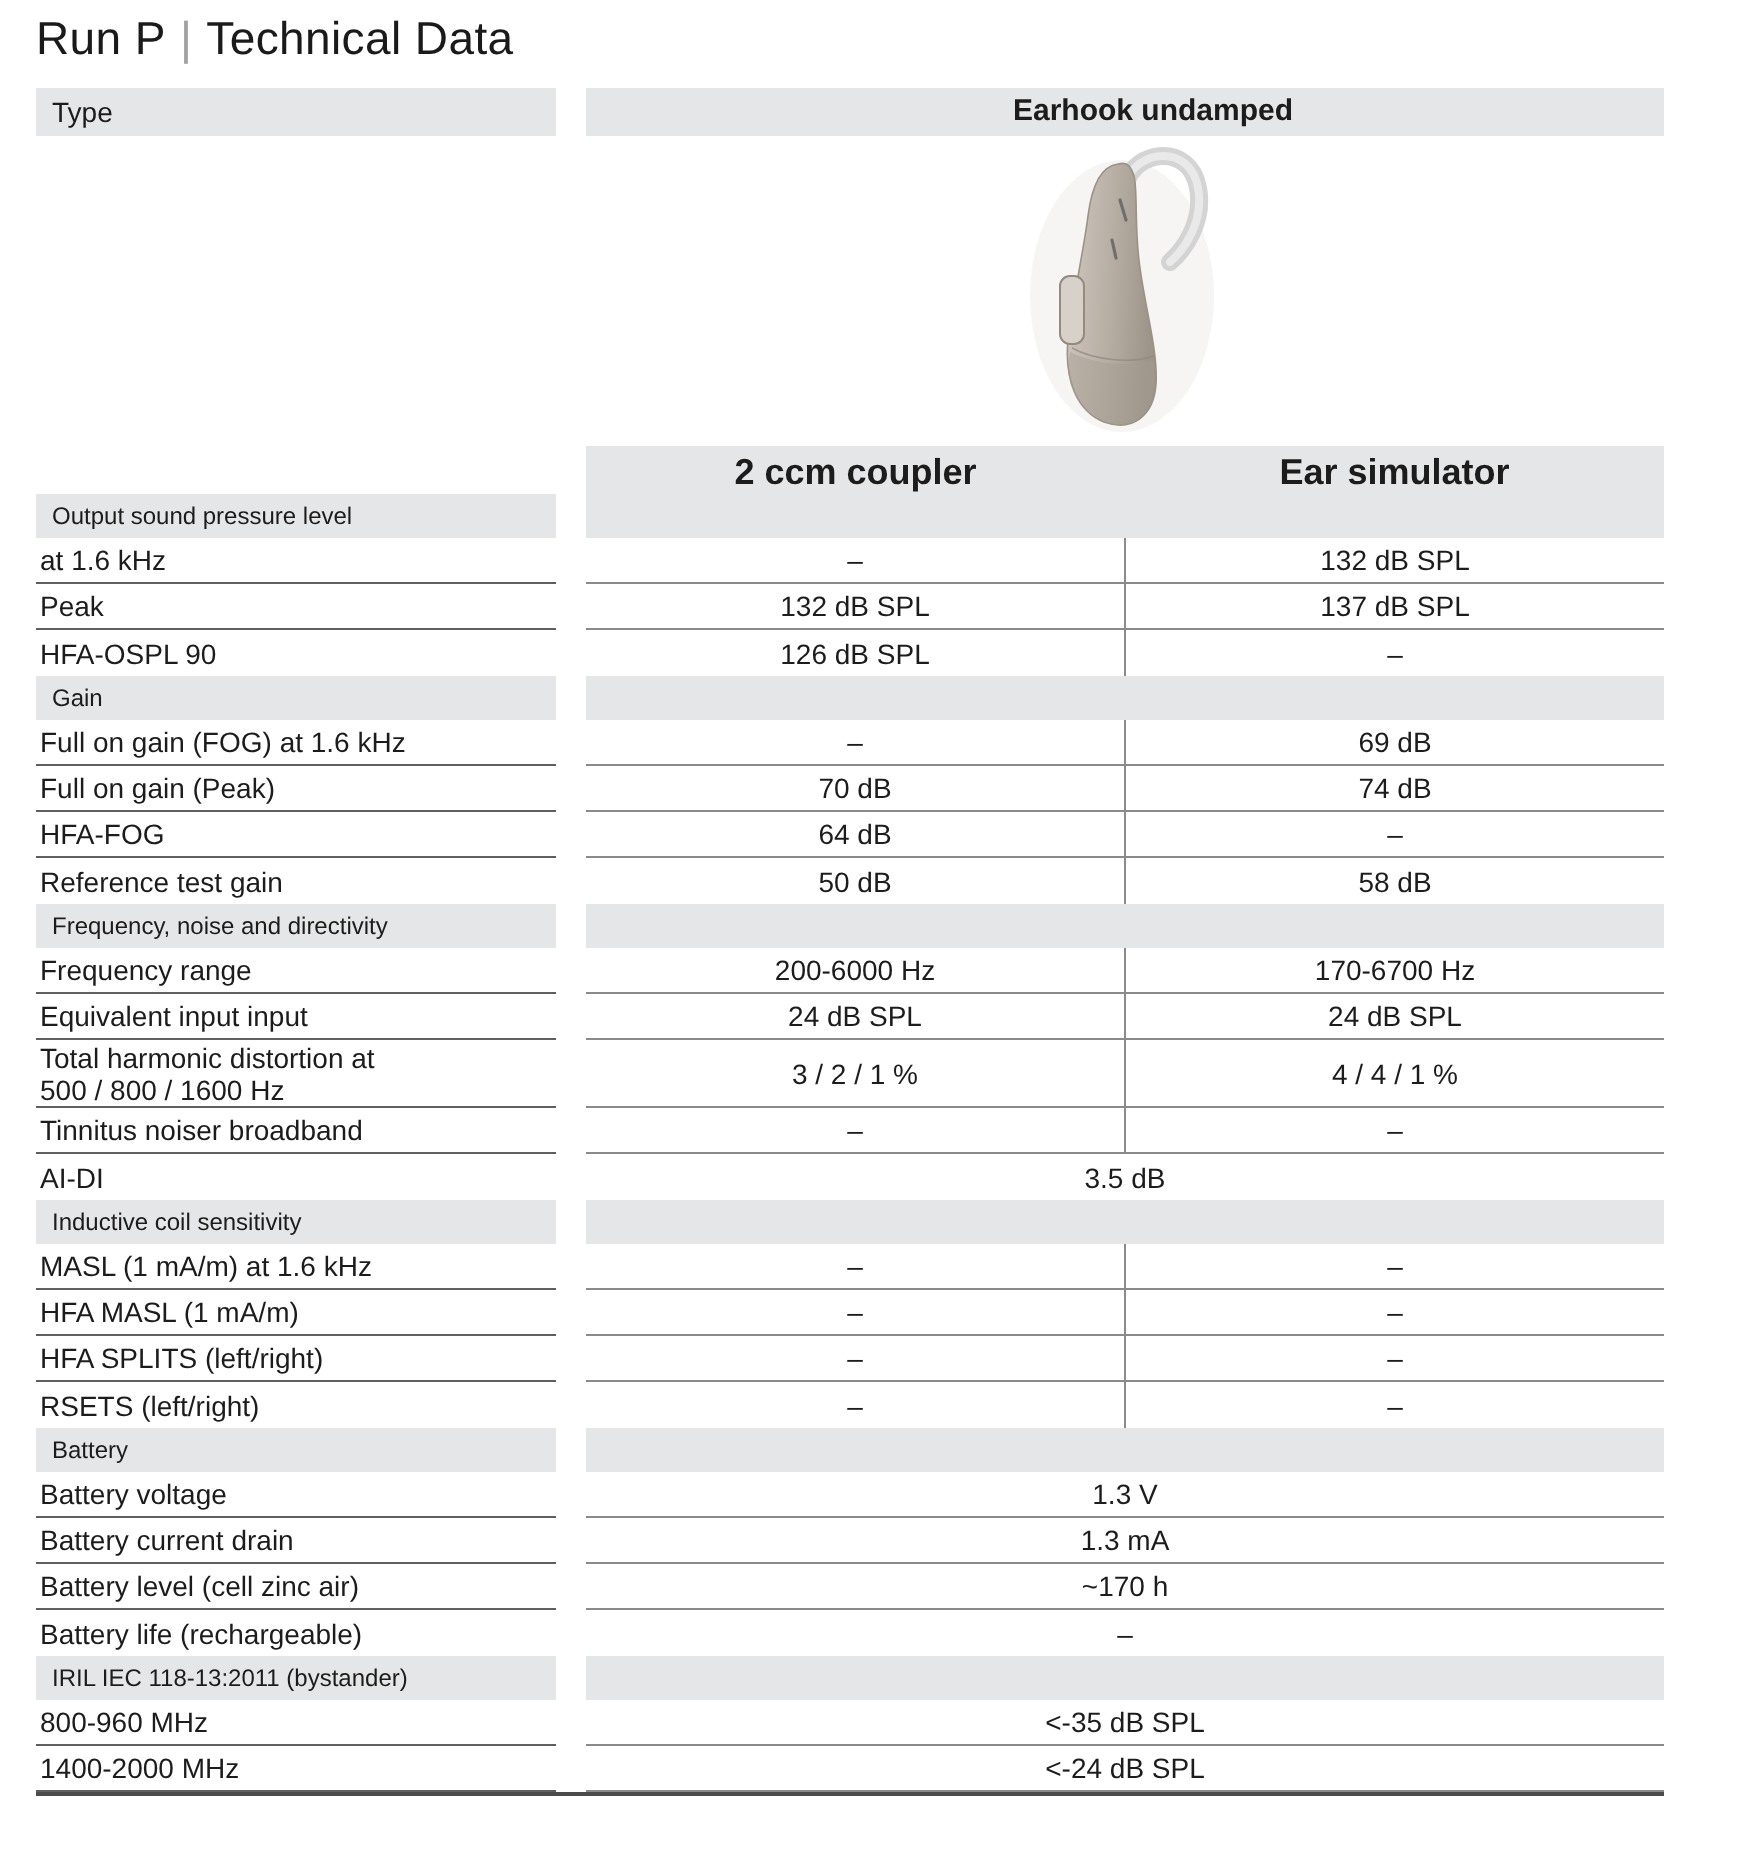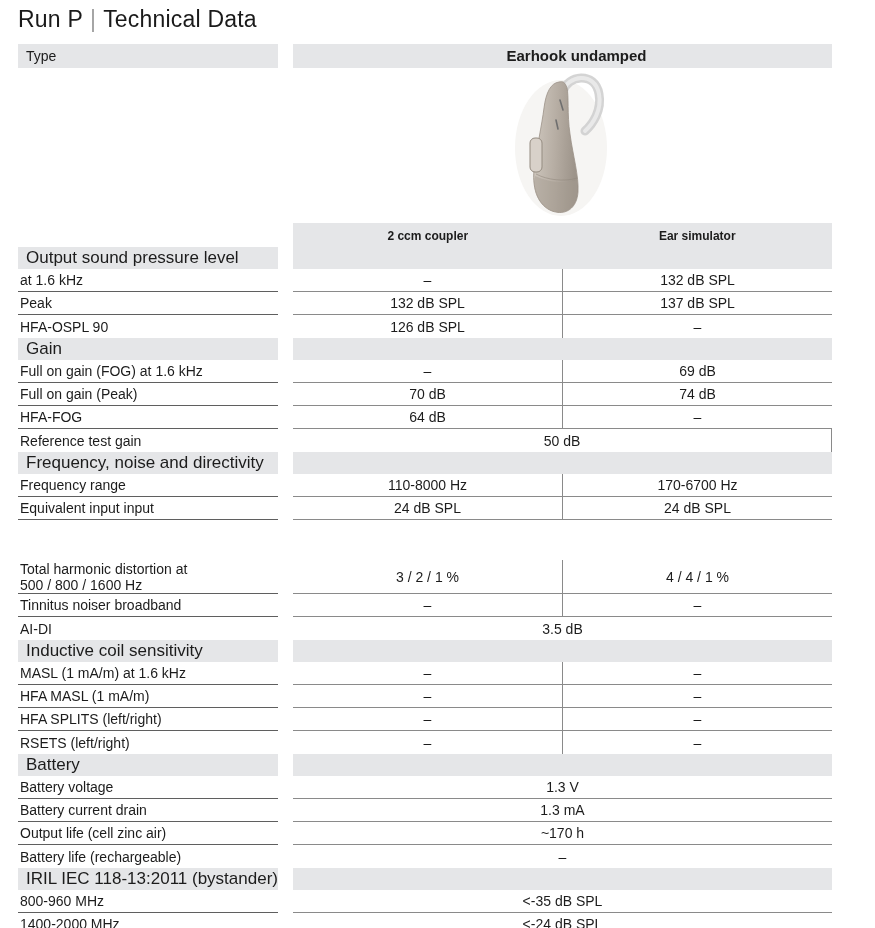--- a/index.html
+++ b/index.html
@@ -37,45 +37,45 @@
     background:#e5e6e8;text-align:center;font-weight:bold;font-size:15px;line-height:24px;padding-left:28px;
   }
 
   
   .image-row{height:155px;}
   .image-row .cell-r{display:flex;justify-content:center;align-items:flex-start;}
 
   
   .colhead-row{height:24px;}
   .colhead-row .cell-r{background:#e5e6e8;display:flex;}
-  .colhead-row .half{flex:1;text-align:center;font-weight:bold;font-size:12px;line-height:26px;}
+  .colhead-row .half{flex:1;text-align:center;font-weight:bold;font-size:18px;line-height:26px;}
 
   
   .section-row{height:22px;}
   .section-row .cell-l{
-    background:#e5e6e8;font-size:17px;line-height:22px;padding-left:8px;box-sizing:border-box;
+    background:#e5e6e8;font-size:12px;line-height:22px;padding-left:8px;box-sizing:border-box;
     white-space:nowrap;
   }
   .section-row .cell-r{background:#e5e6e8;}
 
   
   .data-row{height:23px;}
   .data-row .cell-l{
     box-sizing:border-box;border-bottom:1px solid #5f5f5f;
     font-size:14px;display:flex;align-items:center;padding-left:2px;
     white-space:nowrap;
   }
   .data-row .cell-r{
     box-sizing:border-box;border-bottom:1px solid #8a8a8a;
     display:flex;align-items:stretch;font-size:14px;
   }
   .data-row .half{flex:1;text-align:center;display:flex;align-items:center;justify-content:center;}
   .data-row .half-divider{border-right:1px solid #8a8a8a;}
   .data-row .span-val{width:100%;text-align:center;display:flex;align-items:center;justify-content:center;}
-  .data-row.tall{height:34px;margin-top:40px;}
+  .data-row.tall{height:34px;}
   .data-row.tall .cell-l{display:block;padding-top:1px;}
   .data-row.tall .cell-l div{line-height:16px;font-size:14px;}
   .data-row.no-border .cell-l,
   .data-row.no-border .cell-r{border-bottom:none;}
 
   
   .table-bottom{
     margin-left:18px;width:814px;height:0;
     border-top:2px solid #4b4b4b;
   }
@@ -179,30 +179,31 @@
         <div class="cell-l">HFA-FOG</div>
         <div class="cell-r">
           <div class="half half-divider">64 dB</div>
           <div class="half">–</div>
         </div>
       </div>
       <div class="grid-row data-row no-border">
         <div class="cell-l">Reference test gain</div>
         <div class="cell-r">
           <div class="half half-divider">50 dB</div>
+          <div class="half">58 dB</div>
         </div>
       </div>
       <div class="grid-row section-row">
         <div class="cell-l">Frequency, noise and directivity</div>
         <div class="cell-r"></div>
       </div>
       <div class="grid-row data-row">
         <div class="cell-l">Frequency range</div>
         <div class="cell-r">
-          <div class="half half-divider">110-8000 Hz</div>
+          <div class="half half-divider">200-6000 Hz</div>
           <div class="half">170-6700 Hz</div>
         </div>
       </div>
       <div class="grid-row data-row">
         <div class="cell-l">Equivalent input input</div>
         <div class="cell-r">
           <div class="half half-divider">24 dB SPL</div>
           <div class="half">24 dB SPL</div>
         </div>
       </div>
@@ -271,21 +272,21 @@
           <div class="span-val">1.3 V</div>
         </div>
       </div>
       <div class="grid-row data-row">
         <div class="cell-l">Battery current drain</div>
         <div class="cell-r">
           <div class="span-val">1.3 mA</div>
         </div>
       </div>
       <div class="grid-row data-row">
-        <div class="cell-l">Output life (cell zinc air)</div>
+        <div class="cell-l">Battery level (cell zinc air)</div>
         <div class="cell-r">
           <div class="span-val">~170 h</div>
         </div>
       </div>
       <div class="grid-row data-row no-border">
         <div class="cell-l">Battery life (rechargeable)</div>
         <div class="cell-r">
           <div class="span-val">–</div>
         </div>
       </div>

